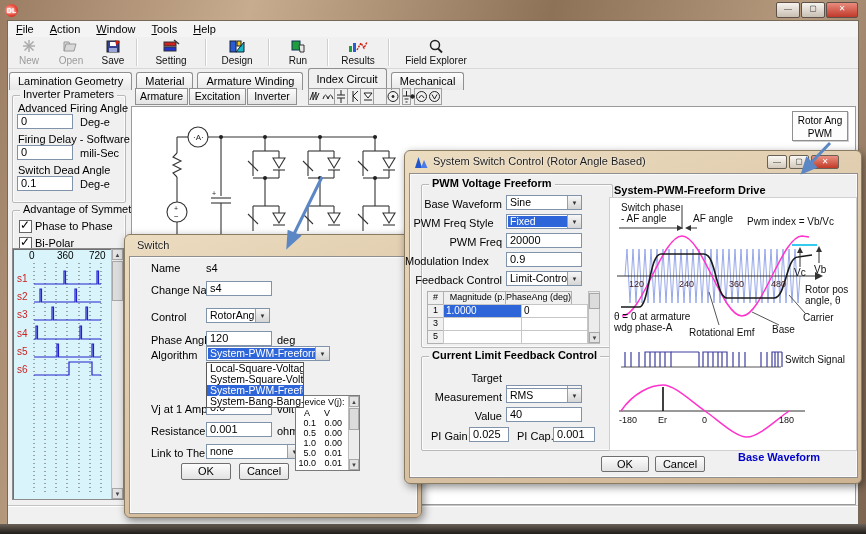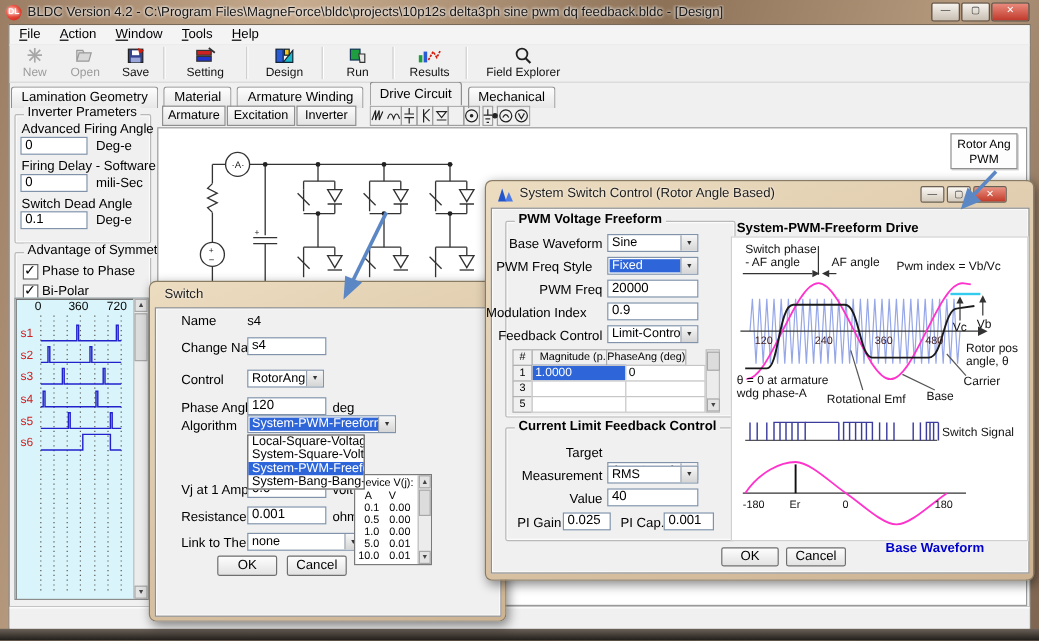--- a/index.html
+++ b/index.html
@@ -79,21 +79,20 @@
   .statusbar{position:absolute;left:8px;top:506px;width:850px;height:17px;background:#f0f0f0;border-top:1px solid #ffffff;box-shadow:0 -1px 0 #c4c4c4}
   svg text{font-family:"Liberation Sans",sans-serif}
 </style>
 </head>
 <body>
 
 <div class="screen">
 
   <div class="titlebar">
     <div class="appicon">DL</div>
-    <div class="nw" style="font-size:11px;overflow:hidden;max-width:700px">BLDC Version 4.2 - C:\Program Files\MagneForce\bldc\projects\10p12s delta3ph sine pwm dq feedback.bldc - [Design]</div>
   </div>
   <div class="winbtns">
     <div class="wb">—</div>
     <div class="wb">▢</div>
     <div class="wb close">✕</div>
   </div>
 
   <div class="appbody"></div>
 
   <div class="menubar">
@@ -173,21 +172,21 @@
           <line x1="10" y1="9.5" x2="14" y2="13.5" stroke="#222" stroke-width="1.8"></line>
         </svg>
       <span>Field Explorer</span>
     </div>
   </div>
 
   <div class="tabrow">
     <span class="tab">Lamination Geometry</span>
     <span class="tab">Material</span>
     <span class="tab">Armature Winding</span>
-    <span class="tab active">Drive Circuit</span>
+    <span class="tab active">Index Circuit</span>
     <span class="tab">Mechanical</span>
   </div>
 
   <div class="grp" style="left:12px;top:95px;width:112px;height:106px">
     <span class="grp-t">Inverter Prameters</span>
   </div>
   <span class="lbl" style="left:18px;top:102px">Advanced Firing Angle</span>
   <div class="tb" style="left:17px;top:114px;width:56px">0</div>
   <span class="lbl" style="left:80px;top:116px">Deg-e</span>
   <span class="lbl" style="left:18px;top:133px">Firing Delay - Software</span>

